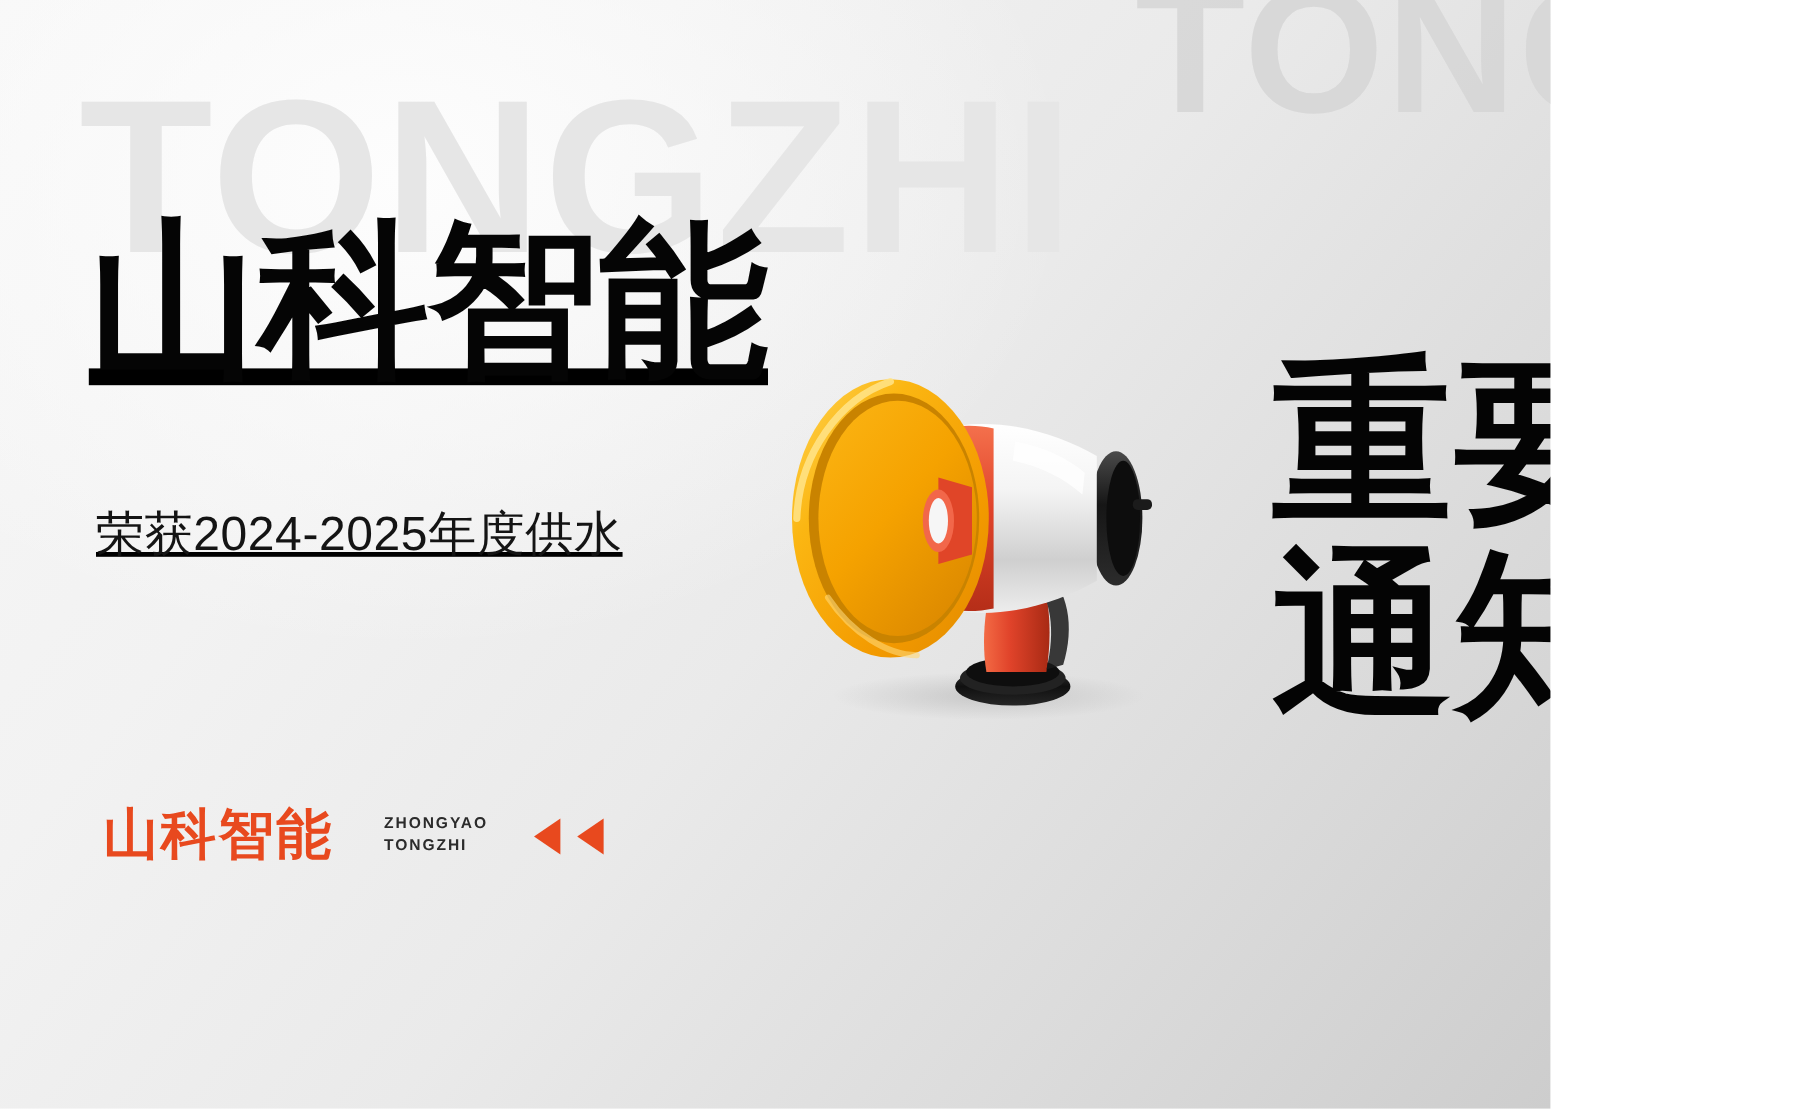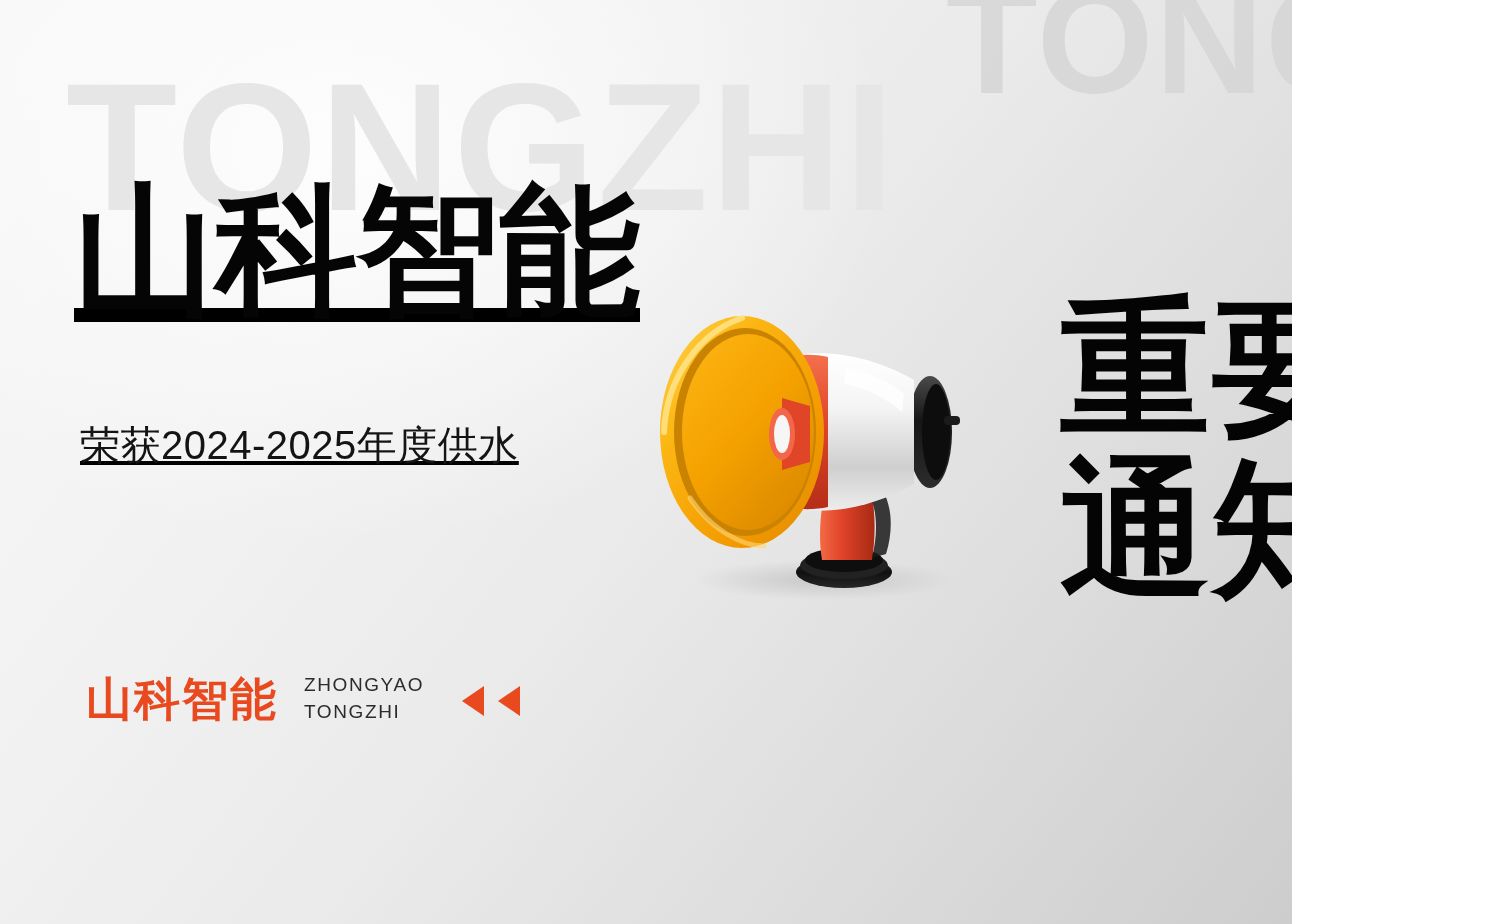--- a/index.html
+++ b/index.html
@@ -86,26 +86,26 @@
   #cta-label {
     font-size: 46px;
     font-weight: 800;
     color: #e8491e;
     letter-spacing: 2px;
     line-height: 1;
     white-space: nowrap;
   }
 
   #cta-pinyin {
-    margin-left: 26px;
-    font-size: 19px;
+    margin-left: 42px;
+    font-size: 13px;
     line-height: 1.42;
     color: #2b2b2b;
     letter-spacing: 1.6px;
-    font-weight: 400;
+    font-weight: 700;
   }
   #cta-pinyin span { display: block; white-space: nowrap; }
 
   #cta-arrows {
     margin-left: 38px;
     display: flex;
     align-items: center;
     gap: 14px;
     margin-top: 4px;
   }

